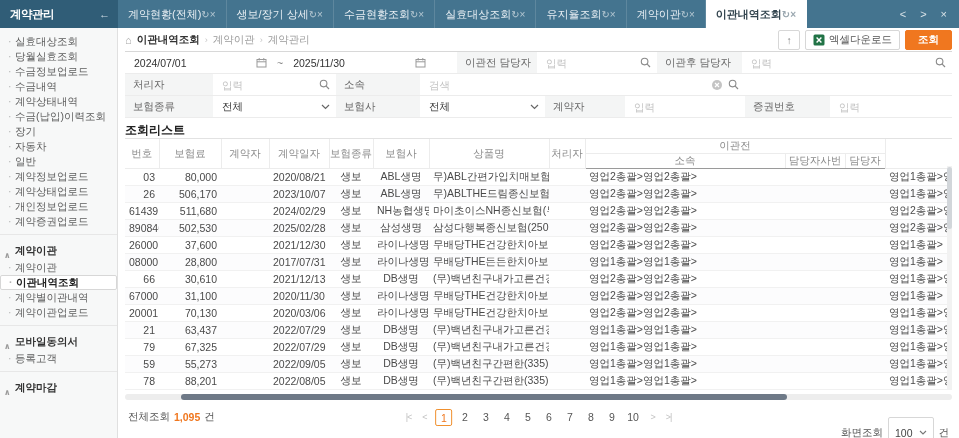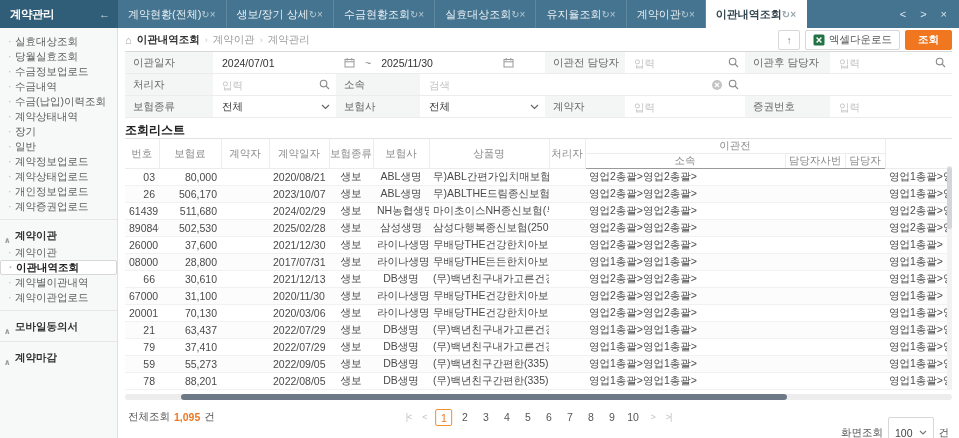--- a/index.html
+++ b/index.html
@@ -138,34 +138,36 @@
       <span>×</span>
     </div>
   </div>
 
   <div class="sidebar">
     <div class="snav">
         <div class="it">실효대상조회</div>
         <div class="it">당월실효조회</div>
         <div class="it">수금정보업로드</div>
         <div class="it">수금내역</div>
+        <div class="it">계약상태내역</div>
         <div class="it">수금(납입)이력조회</div>
-        <div class="it">계약상태내역</div>
         <div class="it">장기</div>
+        <div class="it">자동차</div>
         <div class="it">일반</div>
         <div class="it">계약정보업로드</div>
         <div class="it">계약상태업로드</div>
         <div class="it">개인정보업로드</div>
         <div class="it">계약증권업로드</div>
         <div class="it sec">계약이관</div>
         <div class="it">계약이관</div>
         <div class="it sel">이관내역조회</div>
         <div class="it">계약별이관내역</div>
         <div class="it">계약이관업로드</div>
         <div class="it sec">모바일동의서</div>
+        <div class="it">등록고객</div>
         <div class="it sec">계약마감</div>
       </div>
   </div>
 
   <div class="content">
 
     <div class="crumbrow">
       <div class="crumbs">
         <span class="home">⌂</span>
         <span class="cur">이관내역조회</span>
@@ -186,21 +188,20 @@
           <span>엑셀다운로드</span>
         </div>
         <div class="btn primary">
           <span>조회</span>
         </div>
       </div>
     </div>
 
     <div class="filter">
       <div class="frow">
-        <div class="flabel w-l1">이관일자</div>
         <div class="ffield w-dr">
           <span class="dval">2024/07/01</span>
           <svg class="i" width="11" height="11" viewBox="0 0 11 11">
             <rect x="1" y="2.5" width="9" height="7.5" fill="none" stroke="#999"></rect>
             <line x1="3.2" y1="1" x2="3.2" y2="3.5" stroke="#999"></line>
               <line x1="7.8" y1="1" x2="7.8" y2="3.5" stroke="#999"></line>
             <line x1="1" y1="4.8" x2="10" y2="4.8" stroke="#999"></line>
           </svg>
           <span class="tilde">~</span>
           <span class="dval">2025/11/30</span>
@@ -462,21 +463,21 @@
             <td class="c-ins">DB생명</td>
             <td class="c-prod">(무)백년친구내가고른건강보험(2204)(해지환급</td>
             <td></td>
             <td class="c-dept">영업1총괄&gt;영업1총괄&gt;</td>
             <td></td>
             <td></td>
             <td class="c-after">영업1총괄&gt;영업1총괄&gt;</td>
           </tr>
             <tr>
             <td class="c-no">79</td>
-            <td class="c-prem">37,410</td>
+            <td class="c-prem">67,325</td>
             <td></td>
             <td class="c-date">2022/07/29</td>
             <td class="c-kind">생보</td>
             <td class="c-ins">DB생명</td>
             <td class="c-prod">(무)백년친구내가고른건강보험(2204)(해지환급</td>
             <td></td>
             <td class="c-dept">영업1총괄&gt;영업1총괄&gt;</td>
             <td></td>
             <td></td>
             <td class="c-after">영업1총괄&gt;영업1총괄&gt;</td>

